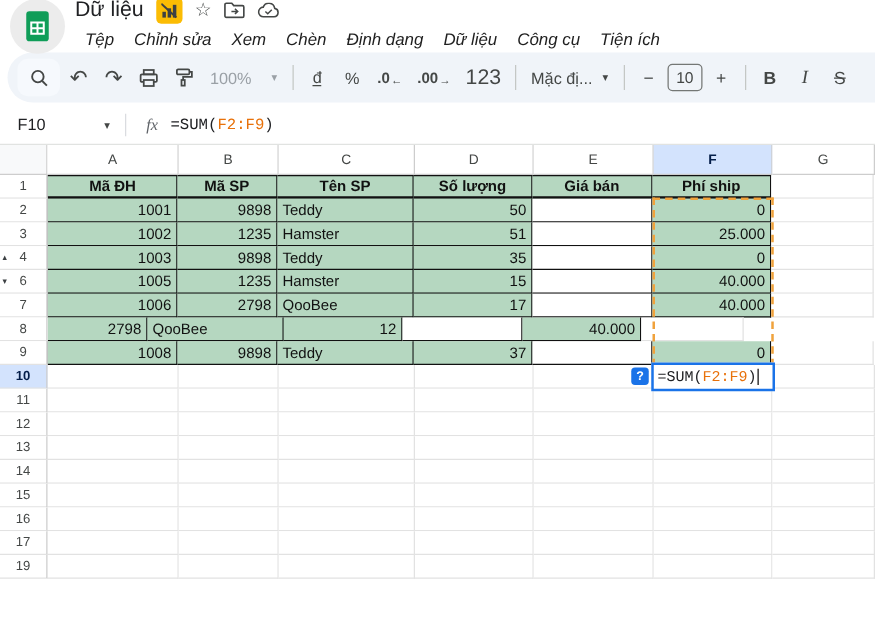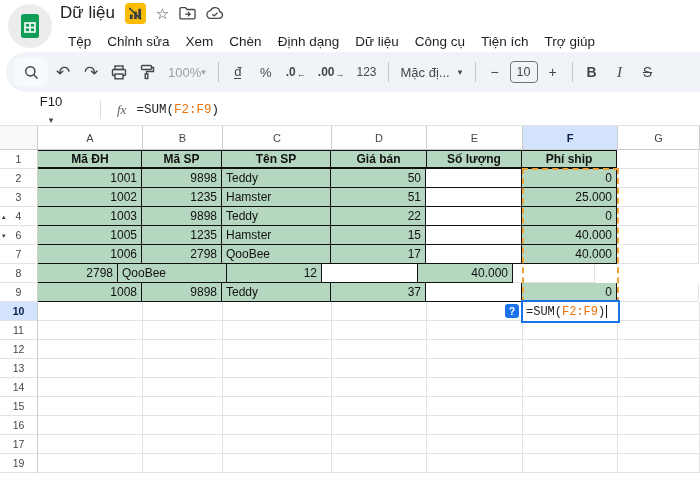--- a/index.html
+++ b/index.html
@@ -1,60 +1,60 @@
 <!DOCTYPE html>
 <html><head>
 <meta charset="utf-8">
 <style>
   * { margin:0; padding:0; box-sizing:border-box; }
   html,body { width:700px; height:496px; overflow:hidden; background:#fff;
     font-family:"Liberation Sans", sans-serif; color:#202124; }
 
   
-  .titlebar { height:52px; display:flex; align-items:center; padding-left:8px; }
+  .titlebar { height:42px; display:flex; align-items:center; padding-left:8px; }
   .logo-circle { width:44px; height:44px; border-radius:50%; background:#ececec;
     display:flex; align-items:center; justify-content:center; flex:0 0 auto; }
   .title-block { margin-left:8px; display:flex; flex-direction:column; }
   .title-row { display:flex; align-items:center; gap:10px; height:26px; }
   .doc-title { font-size:17px; color:#202124; }
   .badge-yellow { width:21px; height:21px; background:#fbbc04; border-radius:4px;
     display:flex; align-items:center; justify-content:center; }
   .tb-ic { color:#444746; font-size:15px; line-height:1; display:flex; align-items:center; }
-  .menubar { display:flex; align-items:flex-end; height:26px; }
+  .menubar { display:flex; align-items:flex-start; height:26px;font-style:italic; }
   .menu-item { font-size:13.5px; color:#1f1f1f; padding:3px 8px; border-radius:4px; cursor:default; }
 
   
   .toolbar { height:40px; margin:0 0 2px 6px; background:#f0f4f9;
     border-radius:20px 0 0 20px; display:flex; align-items:center; padding:0 6px 0 8px; gap:2px; }
   .t-btn { min-width:26px; height:28px; padding:0 5px; border-radius:4px; display:flex;
     align-items:center; justify-content:center; color:#444746; font-size:14px; }
   .t-btn svg { display:block; }
   .search-chip { background:#f6f9fd; width:34px; height:30px; border-radius:8px;
     display:flex; align-items:center; justify-content:center; }
   .t-sep { width:1px; height:20px; background:#c4c7c5; margin:0 4px; flex:0 0 auto; }
-  .t-zoom { color:#9aa0a6; font-size:13px; display:flex; align-items:center; gap:0; padding:0 6px; }
+  .t-zoom { color:#9aa0a6; font-size:13px; display:flex; align-items:center; gap:16px; padding:0 6px; }
   .caret { font-size:9px; color:#9aa0a6; }
   .caret-dark { font-size:9px; color:#444746; }
   .t-text { font-size:13px; color:#444746; }
   .dong { border-bottom:1px solid #444746; line-height:1.05; font-size:13px; }
   .dec { font-size:12px; font-weight:bold; color:#444746; display:flex; align-items:flex-end; }
   .dec .arr { font-size:9px; margin-left:1px; }
   .font-dd { display:flex; align-items:center; gap:8px; font-size:13px; color:#444746;
     padding:0 6px; min-width:74px; }
   .size-box { width:28px; height:22px; border:1px solid #747775; border-radius:4px;
     display:flex; align-items:center; justify-content:center; font-size:12.5px; color:#444746;
     background:transparent; }
   .b-bold { font-weight:bold; font-size:14px; }
   .b-italic { font-style:italic; font-family:"Liberation Serif", serif; font-size:15px; }
   .b-strike { text-decoration:line-through; font-size:14px; }
 
   
   .formula-bar { height:32px; display:flex; align-items:center; border-bottom:1px solid #e1e3e1; }
   .name-box { width:96px; height:100%; display:flex; align-items:center; padding:0 8px 0 14px;
-    font-size:13px; color:#202124; justify-content:space-between;flex-direction:column; }
+    font-size:13px; color:#202124; justify-content:space-between; }
   .fb-sep { width:1px; height:18px; background:#dadce0; margin:0 4px; }
   .fx { font-style:italic; font-family:"Liberation Serif", serif; color:#5f6368;
     font-size:13px; margin:0 10px 0 12px; }
   .formula-text { font-family:"Liberation Mono","DejaVu Sans Mono",monospace; font-size:12.5px; color:#202124; }
   .orange { color:#e8710a; }
 
   
   .grid { position:relative; height:364px; background:#fff; user-select:none; }
   .ch-row { display:flex; height:24px; }
   .corner { width:38px; height:100%; background:#f8f9fa; border-right:1px solid #cdcdcd;
@@ -131,21 +131,20 @@
     </div>
     <nav class="menubar">
       <span class="menu-item">Tệp</span>
       <span class="menu-item">Chỉnh sửa</span>
       <span class="menu-item">Xem</span>
       <span class="menu-item">Chèn</span>
       <span class="menu-item">Định dạng</span>
       <span class="menu-item">Dữ liệu</span>
       <span class="menu-item">Công cụ</span>
       <span class="menu-item">Tiện ích</span>
-      <span class="menu-item">Trợ giúp</span>
     </nav>
   </div>
 </header>
 
 <div class="toolbar">
   <div class="search-chip t-btn">
     <svg width="15" height="15" viewBox="0 0 15 15" fill="none" stroke="#444746" stroke-width="1.5">
       <circle cx="6.3" cy="6.3" r="4.6"></circle>
         <line x1="9.8" y1="9.8" x2="13.5" y2="13.5"></line>
     </svg>
@@ -183,21 +182,21 @@
         <span class="arr">←</span>
       </span>
   </div>
   <div class="t-btn">
     <span class="dec">
         <span>.00</span>
         <span class="arr">→</span>
       </span>
   </div>
   <div class="t-btn">
-      <span class="t-text" style="font-size:12px">123</span>
+      <span class="t-text" style="font-size:17px">123</span>
     </div>
   <div class="t-sep"></div>
   <div class="font-dd">
     <span>Mặc đị...</span>
       <span class="caret-dark">▾</span>
   </div>
   <div class="t-sep"></div>
   <div class="t-btn">−</div>
   <div class="size-box">10</div>
   <div class="t-btn">+</div>
@@ -230,22 +229,22 @@
     <div class="col-h w4">E</div>
     <div class="col-h w5 sel">F</div>
     <div class="col-h w6">G</div>
   </div>
 
   <div class="row toprow">
     <div class="rh">1</div>
     <div class="c w0 tbl first hdr">Mã ĐH</div>
     <div class="c w1 tbl hdr">Mã SP</div>
     <div class="c w2 tbl hdr">Tên SP</div>
+    <div class="c w3 tbl hdr">Số lượng</div>
     <div class="c w4 tbl hdr">Giá bán</div>
-    <div class="c w3 tbl hdr">Số lượng</div>
     <div class="c w5 tbl hdr">Phí ship</div>
     <div class="c w6"></div>
   </div>
 
   <div class="row">
     <div class="rh">2</div>
     <div class="c w0 tbl first num">1001</div>
     <div class="c w1 tbl num">9898</div>
     <div class="c w2 tbl txt">Teddy</div>
     <div class="c w3 tbl num">50</div>
@@ -266,21 +265,21 @@
   </div>
 
   <div class="row">
     <div class="rh">
       <span class="hide-arrow">▴</span>
       <span>4</span>
     </div>
     <div class="c w0 tbl first num">1003</div>
     <div class="c w1 tbl num">9898</div>
     <div class="c w2 tbl txt">Teddy</div>
-    <div class="c w3 tbl num">22</div>
+    <div class="c w3 tbl num">35</div>
     <div class="c w4 tbl white"></div>
     <div class="c w5 tbl num">0</div>
     <div class="c w6"></div>
   </div>
 
   <div class="row">
     <div class="rh">
       <span class="hide-arrow">▾</span>
       <span>6</span>
     </div>

